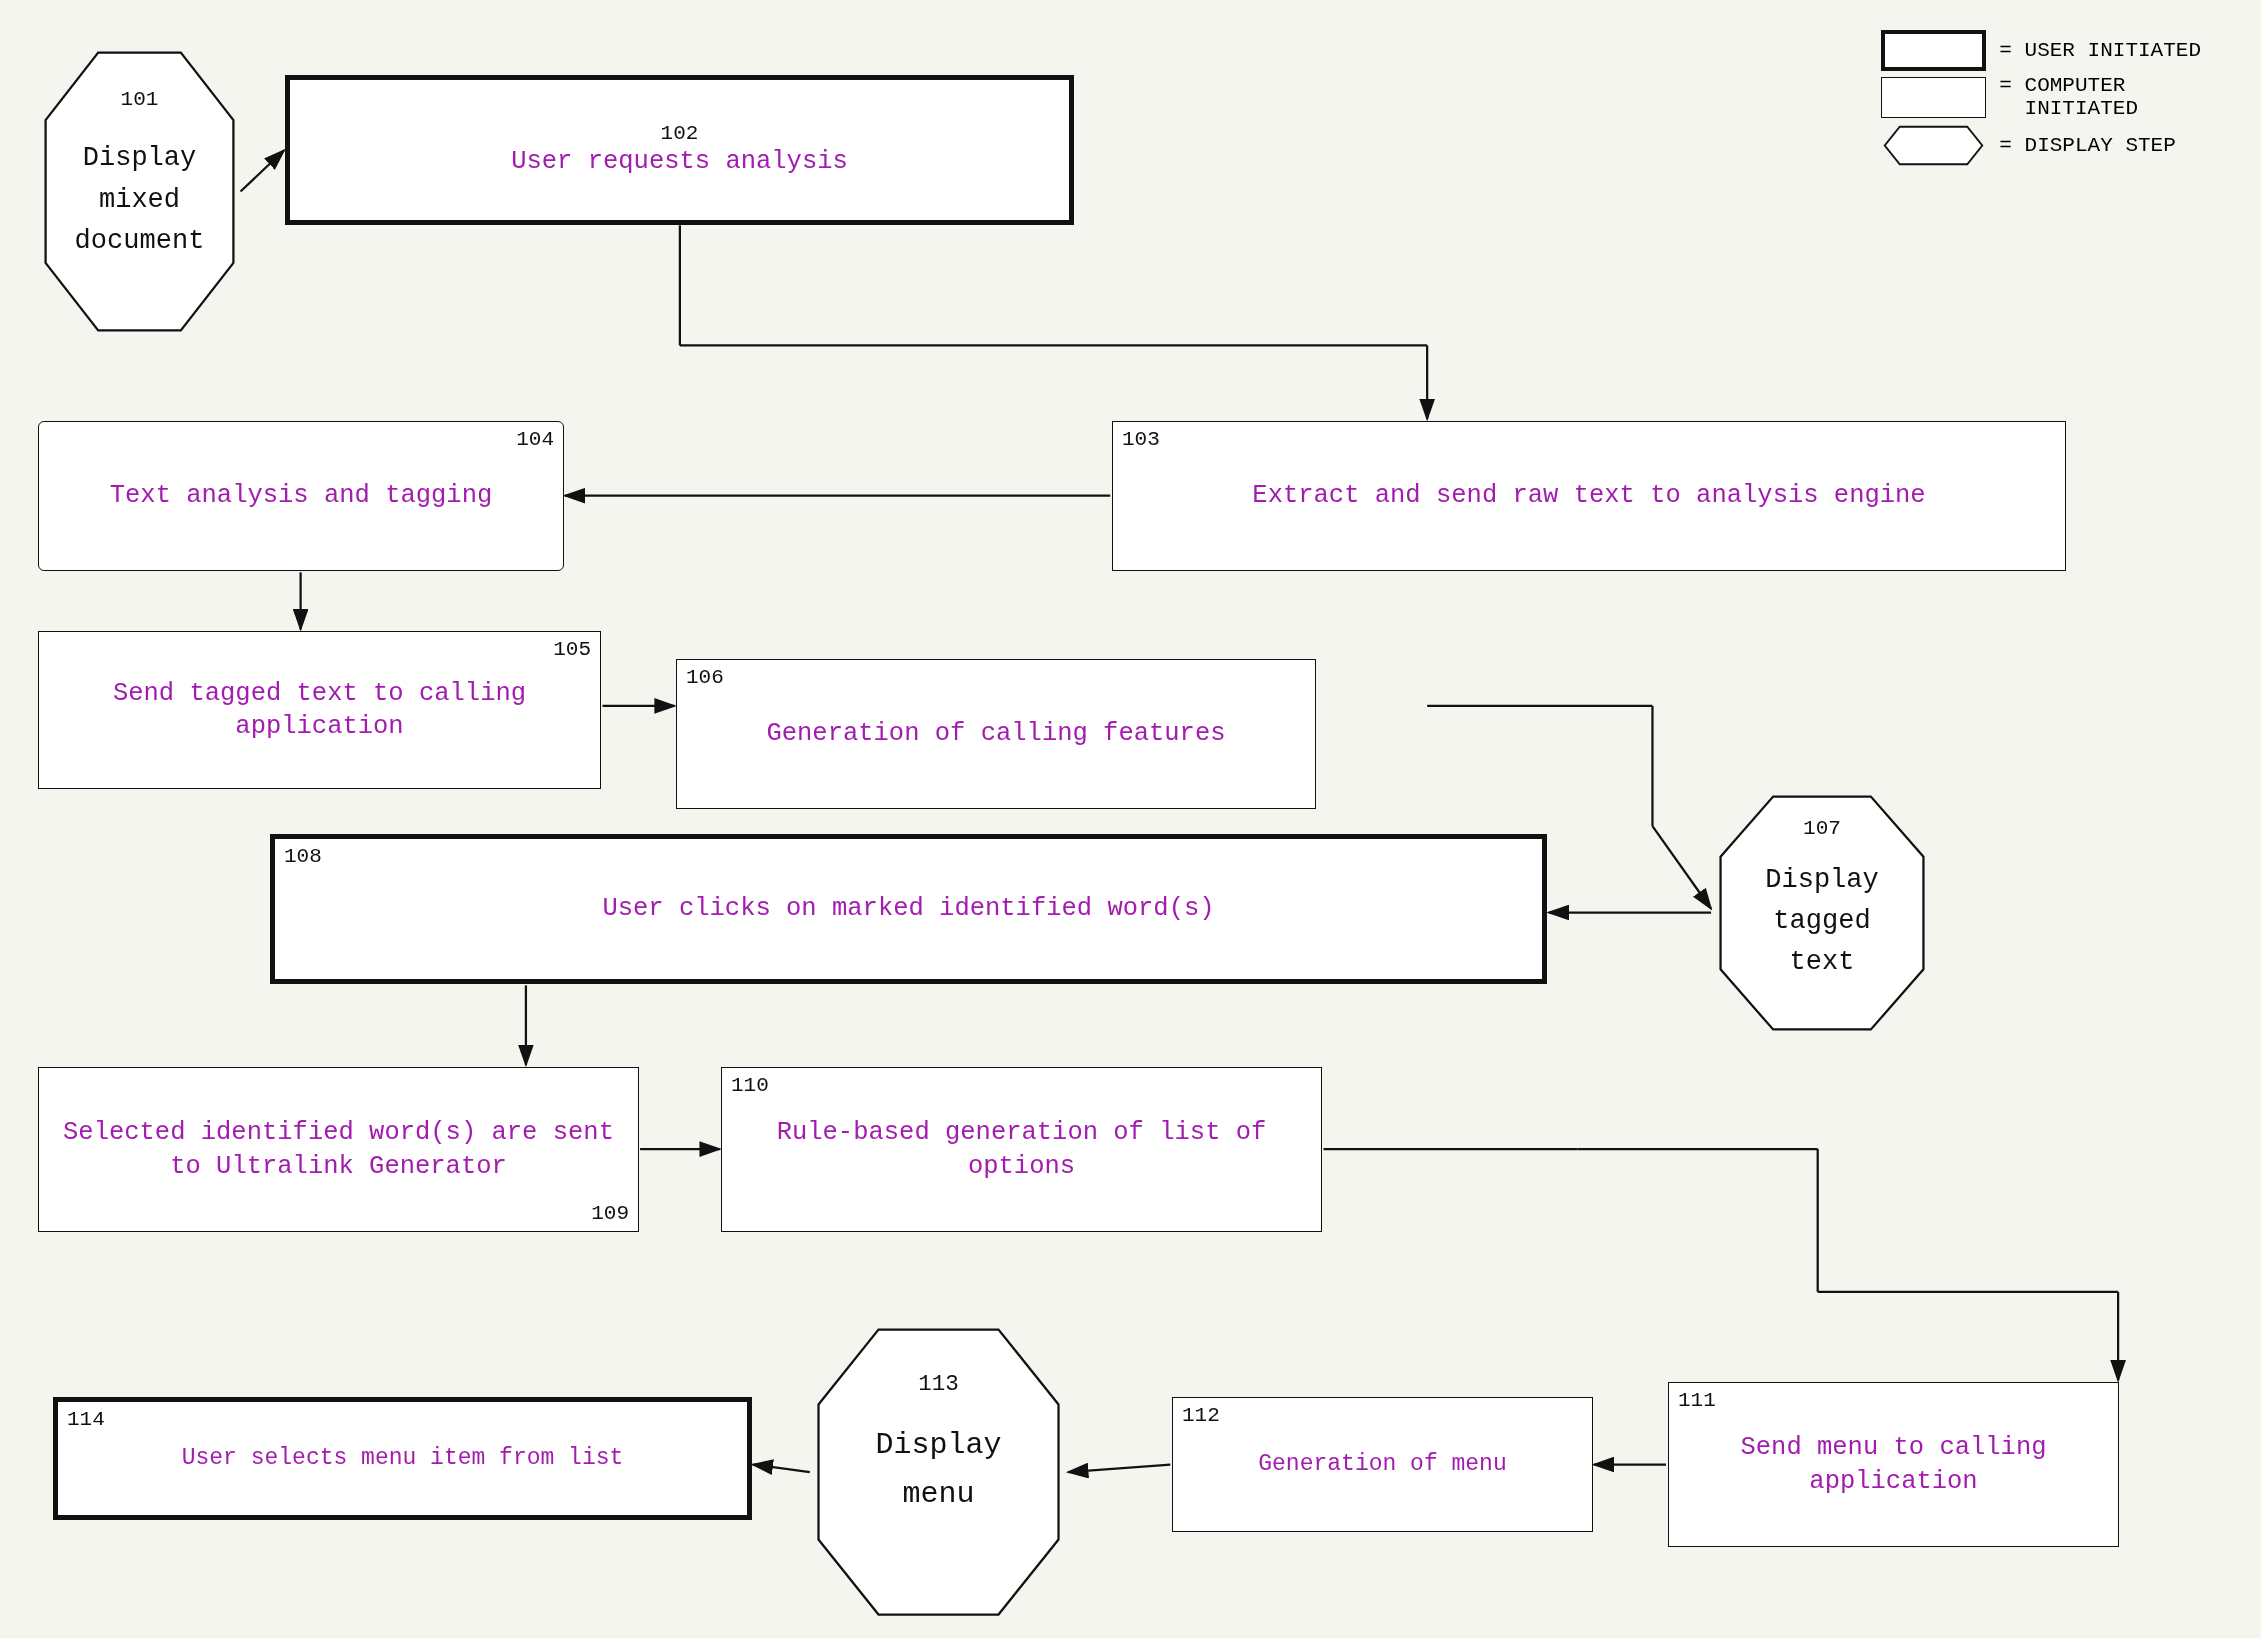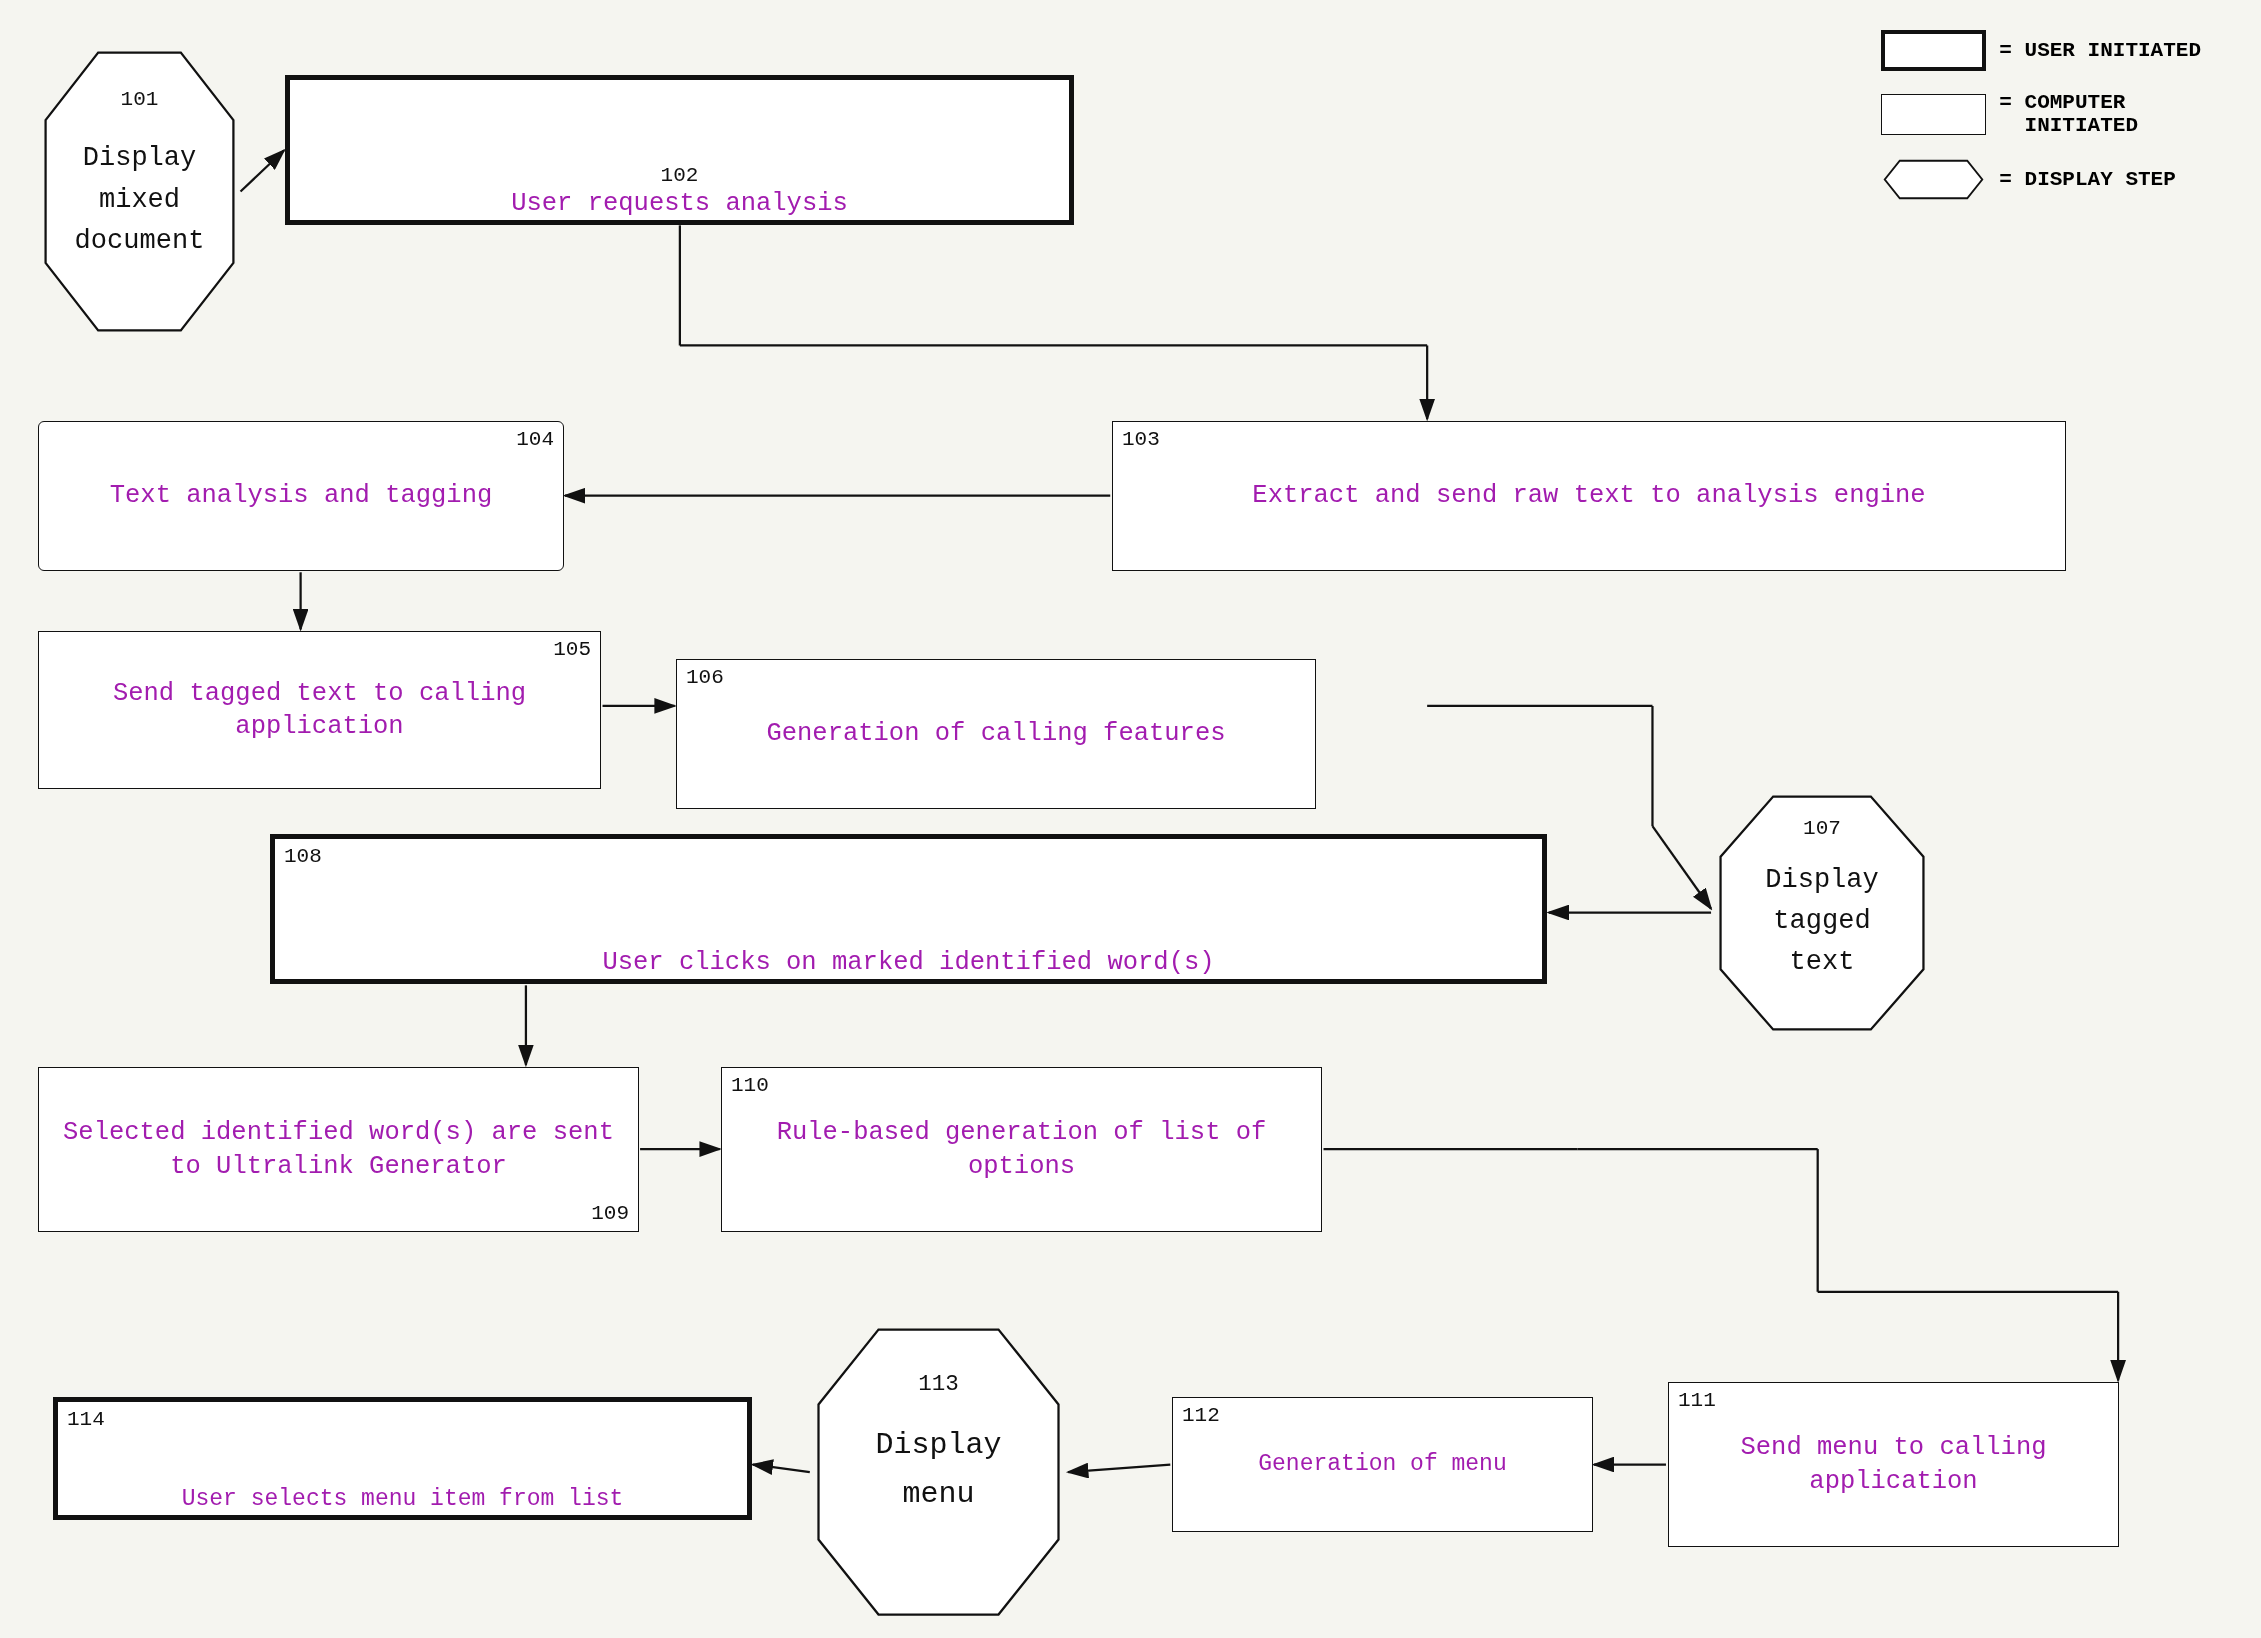--- a/index.html
+++ b/index.html
@@ -19,22 +19,21 @@
       height: 1638px;
     }
 
     
     .legend {
       position: absolute;
       top: 30px;
       right: 60px;
       display: flex;
       flex-direction: column;
-      gap: 20px;
-      font-weight: bold;
+      gap: 3px;
     }
     .legend-item {
       display: flex;
       align-items: center;
       gap: 13.5px;
     }
     .legend-box-thick {
       width: 105px;
       height: 41px;
       border: 4.5px solid #111;
@@ -58,21 +57,20 @@
       display: flex;
       flex-direction: column;
       align-items: center;
       justify-content: center;
       text-align: center;
       background: white;
     }
 
     .box-thick {
       border: 5.3px solid #111;
-      justify-content: flex-end;
     }
 
     .box-thin {
       border: 1.5px solid #111;
     }
 
     
     .step-num {
       font-size: 21px;
       font-family: 'Courier New', monospace;

